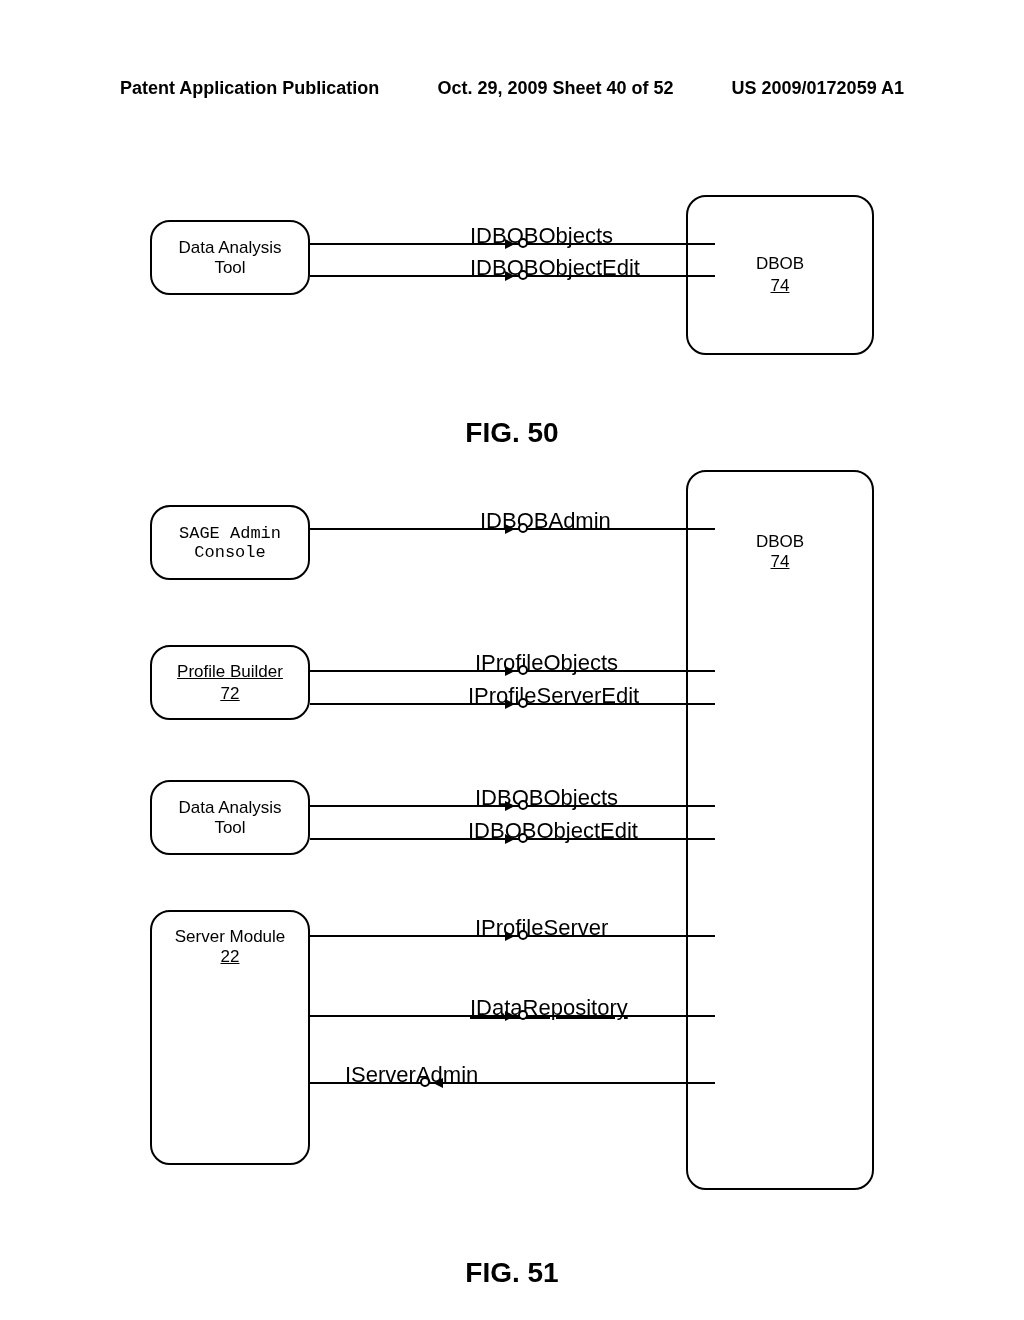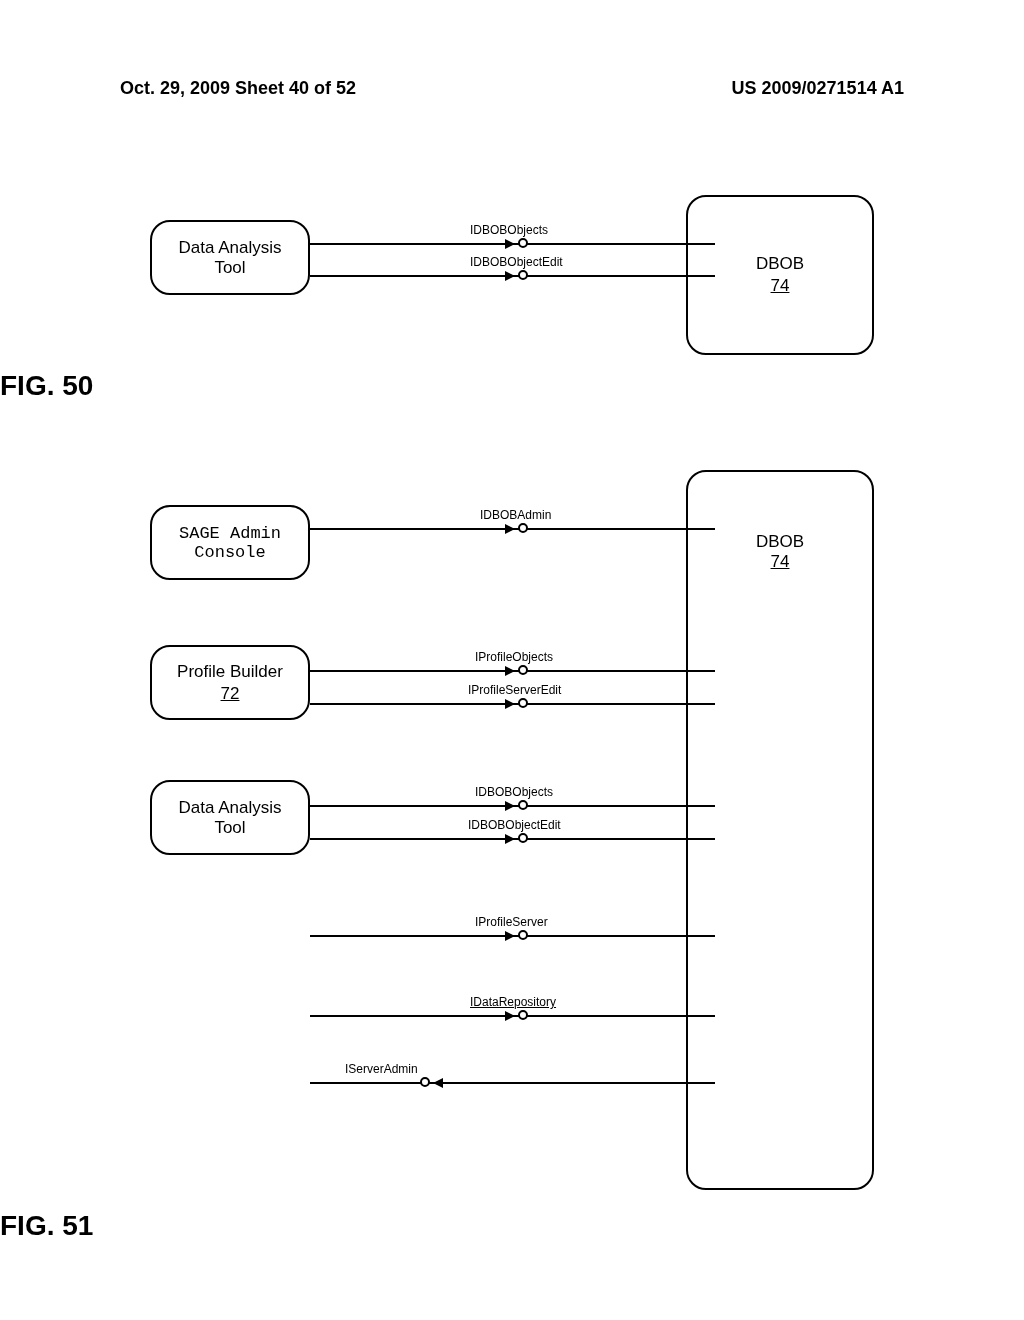--- a/index.html
+++ b/index.html
@@ -68,32 +68,33 @@
     .ref-num {
       text-decoration: underline;
       margin-top: 2px;
     }
     
     .fig-label {
       position: absolute;
       font-size: 28px;
       font-weight: bold;
       width: 100%;
-      text-align: left;
+      text-align: center;
+      margin-top: 47px;
     }
     
     .connector {
       position: absolute;
       height: 2px;
       background: black;
     }
     
     .interface-label {
       position: absolute;
-      font-size: 12px;
+      font-size: 22px;
       white-space: nowrap;
     }
     
     .lollipop {
       position: absolute;
       width: 10px;
       height: 10px;
       border: 2px solid black;
       border-radius: 50%;
       background: white;
@@ -114,22 +115,23 @@
       height: 0;
       border-top: 5px solid transparent;
       border-bottom: 5px solid transparent;
       border-right: 10px solid black;
     }
   </style>
 </head>
 <body>
 
 <div class="header">
+  <span>Patent Application Publication</span>
   <span>Oct. 29, 2009  Sheet 40 of 52</span>
-  <span>US 2009/0271514 A1</span>
+  <span>US 2009/0172059 A1</span>
 </div>
 
 <div class="diagram-container fig50">
 
   <div class="box small-box" style="left: 20px; top: 25px;">
     <span style="white-space: pre-line;">Data Analysis
 Tool</span>
   </div>
 
   <div class="box dbob-box" style="right: 20px; top: 0px; height: 160px;">
@@ -161,21 +163,21 @@
 
   <div class="box small-box" style="left: 20px; top: 35px; font-family: Liberation Mono, monospace;">
     <span style="white-space: pre-line;">SAGE Admin
 Console</span>
   </div>
   <div class="connector" style="left: 180px; top: 58px; width: 405px;"></div>
   <div class="interface-label" style="left: 350px; top: 38px;">IDBOBAdmin</div>
   <div class="arrow-right" style="left: 375px; top: 54px;"></div>
   <div class="lollipop" style="left: 388px; top: 53px;"></div>
 
-  <div class="box small-box" style="left: 20px; top: 175px;">
+  <div class="box small-box" style="left: 20px; top: 175px; text-decoration: underline;">
     <span>Profile Builder</span>
     <span class="ref-num">72</span>
   </div>
   <div class="connector" style="left: 180px; top: 200px; width: 405px;"></div>
   <div class="interface-label" style="left: 345px; top: 180px;">IProfileObjects</div>
   <div class="arrow-right" style="left: 375px; top: 196px;"></div>
   <div class="lollipop" style="left: 388px; top: 195px;"></div>
 
   <div class="connector" style="left: 180px; top: 233px; width: 405px;"></div>
   <div class="interface-label" style="left: 338px; top: 213px;">IProfileServerEdit</div>
@@ -189,20 +191,26 @@
   <div class="connector" style="left: 180px; top: 335px; width: 405px;"></div>
   <div class="interface-label" style="left: 345px; top: 315px;">IDBOBObjects</div>
   <div class="arrow-right" style="left: 375px; top: 331px;"></div>
   <div class="lollipop" style="left: 388px; top: 330px;"></div>
 
   <div class="connector" style="left: 180px; top: 368px; width: 405px;"></div>
   <div class="interface-label" style="left: 338px; top: 348px;">IDBOBObjectEdit</div>
   <div class="arrow-right" style="left: 375px; top: 364px;"></div>
   <div class="lollipop" style="left: 388px; top: 363px;"></div>
 
+  <div class="box tall-box" style="left: 20px; top: 440px; height: 255px;">
+    <div style="position: absolute; top: 15px; width: 100%; text-align: center;">
+      <span>Server Module</span><br>
+      <span class="ref-num">22</span>
+    </div>
+  </div>
   <div class="connector" style="left: 180px; top: 465px; width: 405px;"></div>
   <div class="interface-label" style="left: 345px; top: 445px;">IProfileServer</div>
   <div class="arrow-right" style="left: 375px; top: 461px;"></div>
   <div class="lollipop" style="left: 388px; top: 460px;"></div>
 
   <div class="connector" style="left: 180px; top: 545px; width: 405px;"></div>
   <div class="interface-label" style="left: 340px; top: 525px; text-decoration: underline;">IDataRepository</div>
   <div class="arrow-right" style="left: 375px; top: 541px;"></div>
   <div class="lollipop" style="left: 388px; top: 540px;"></div>
 

